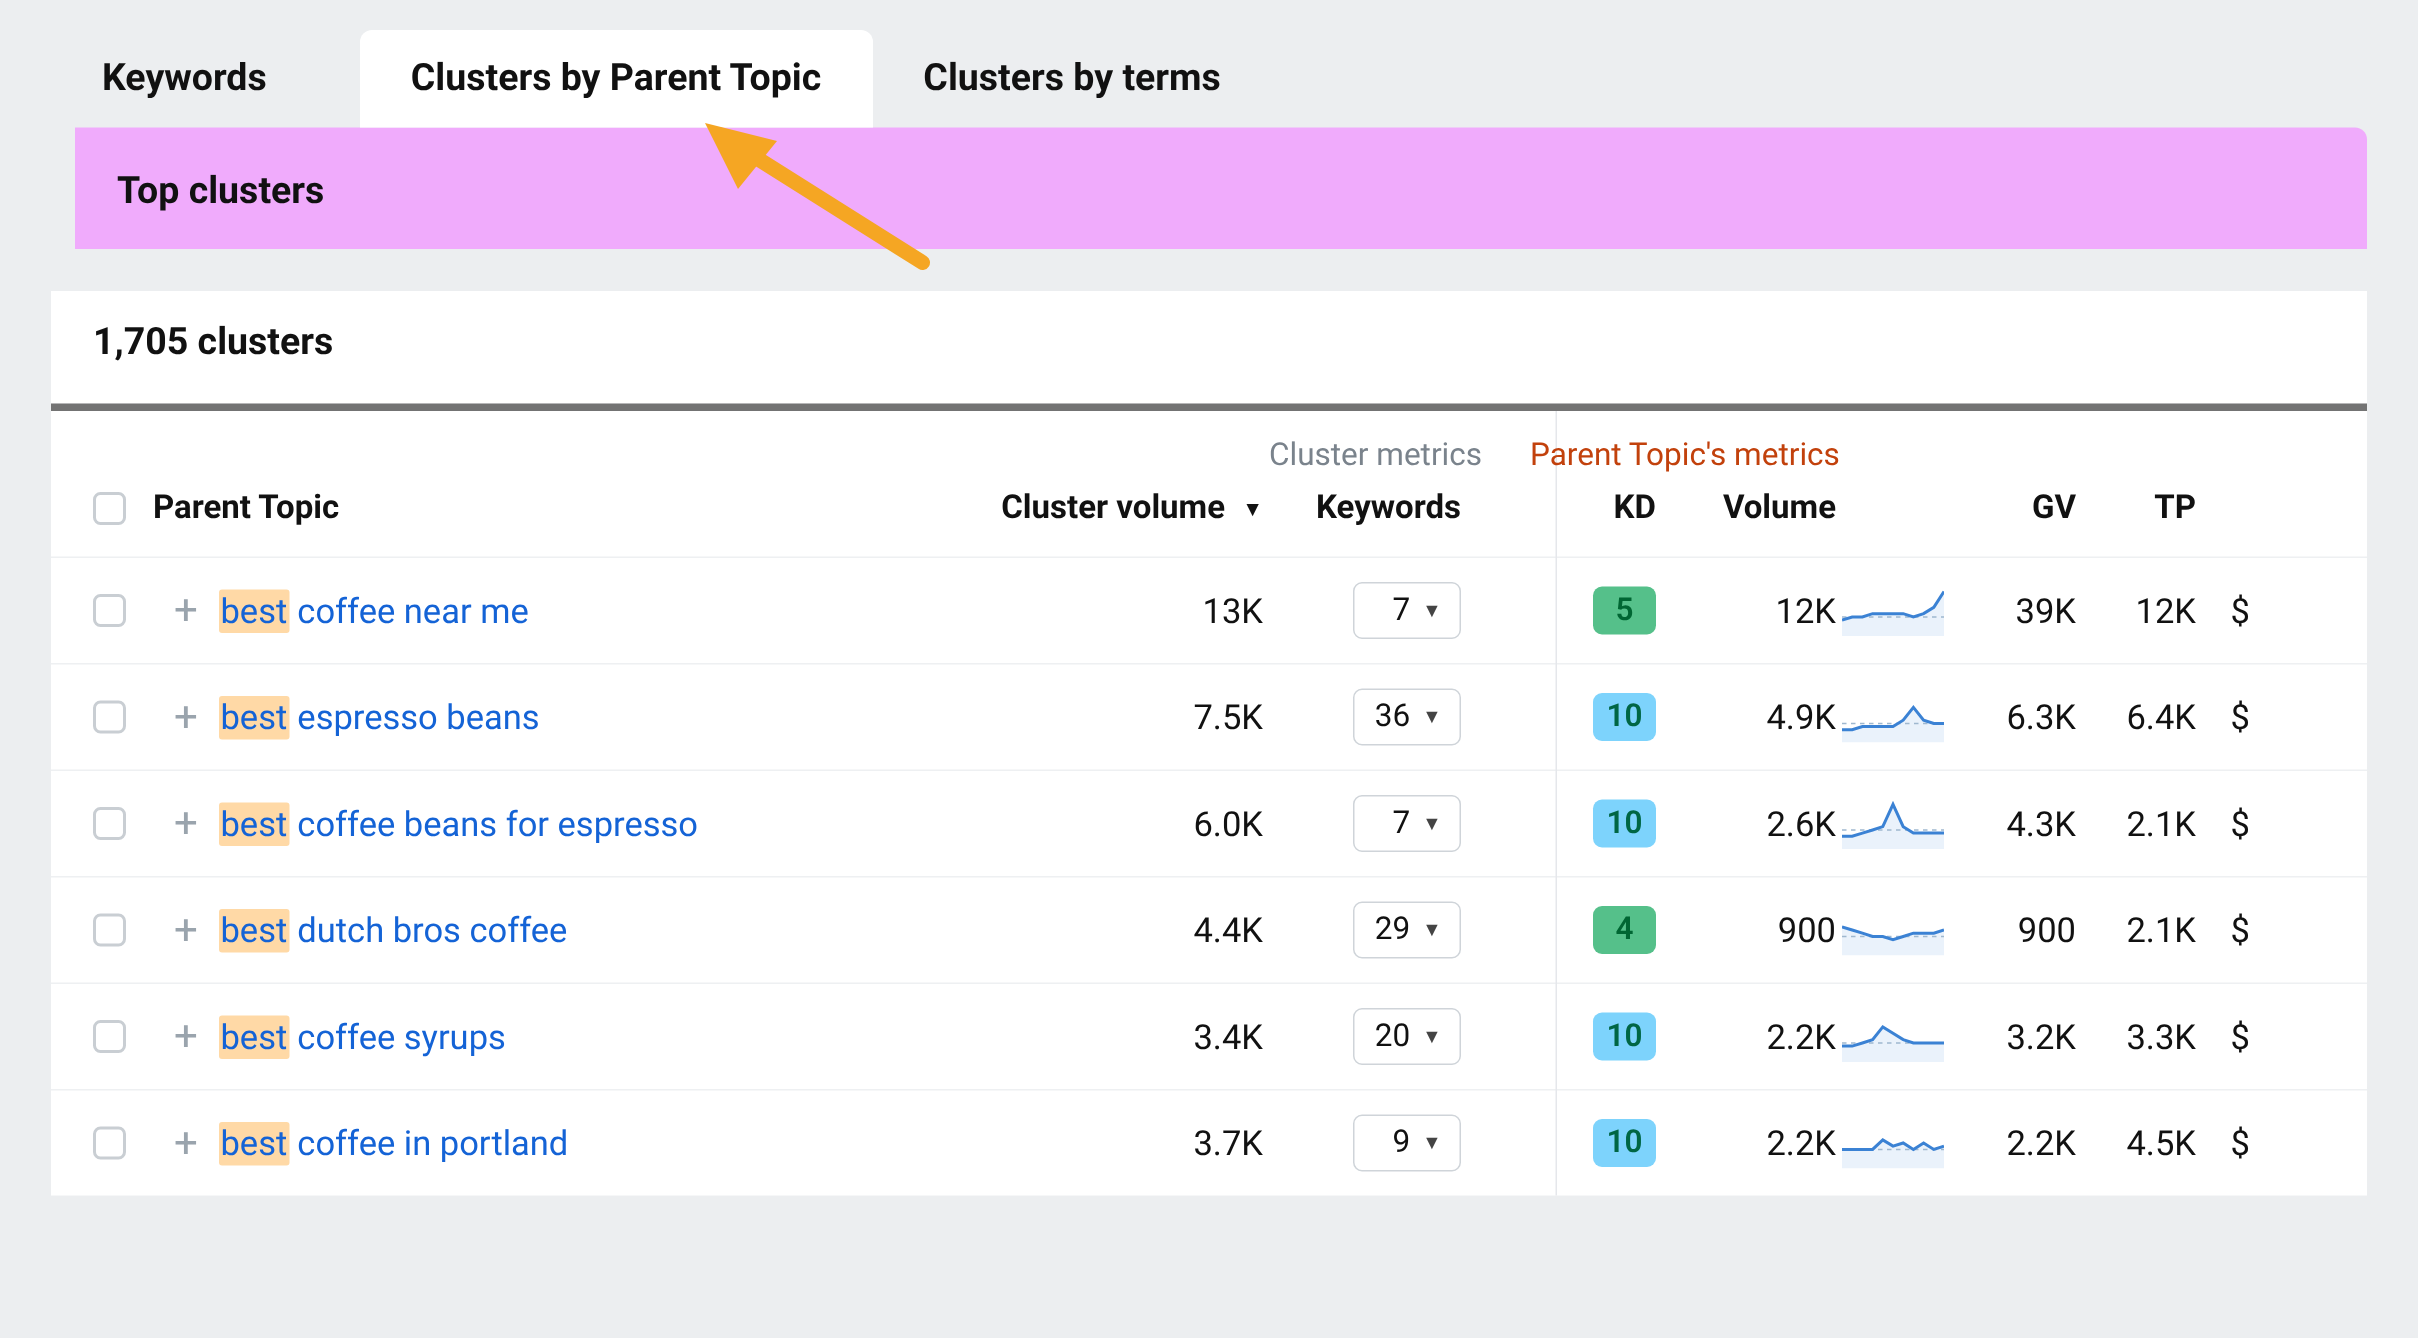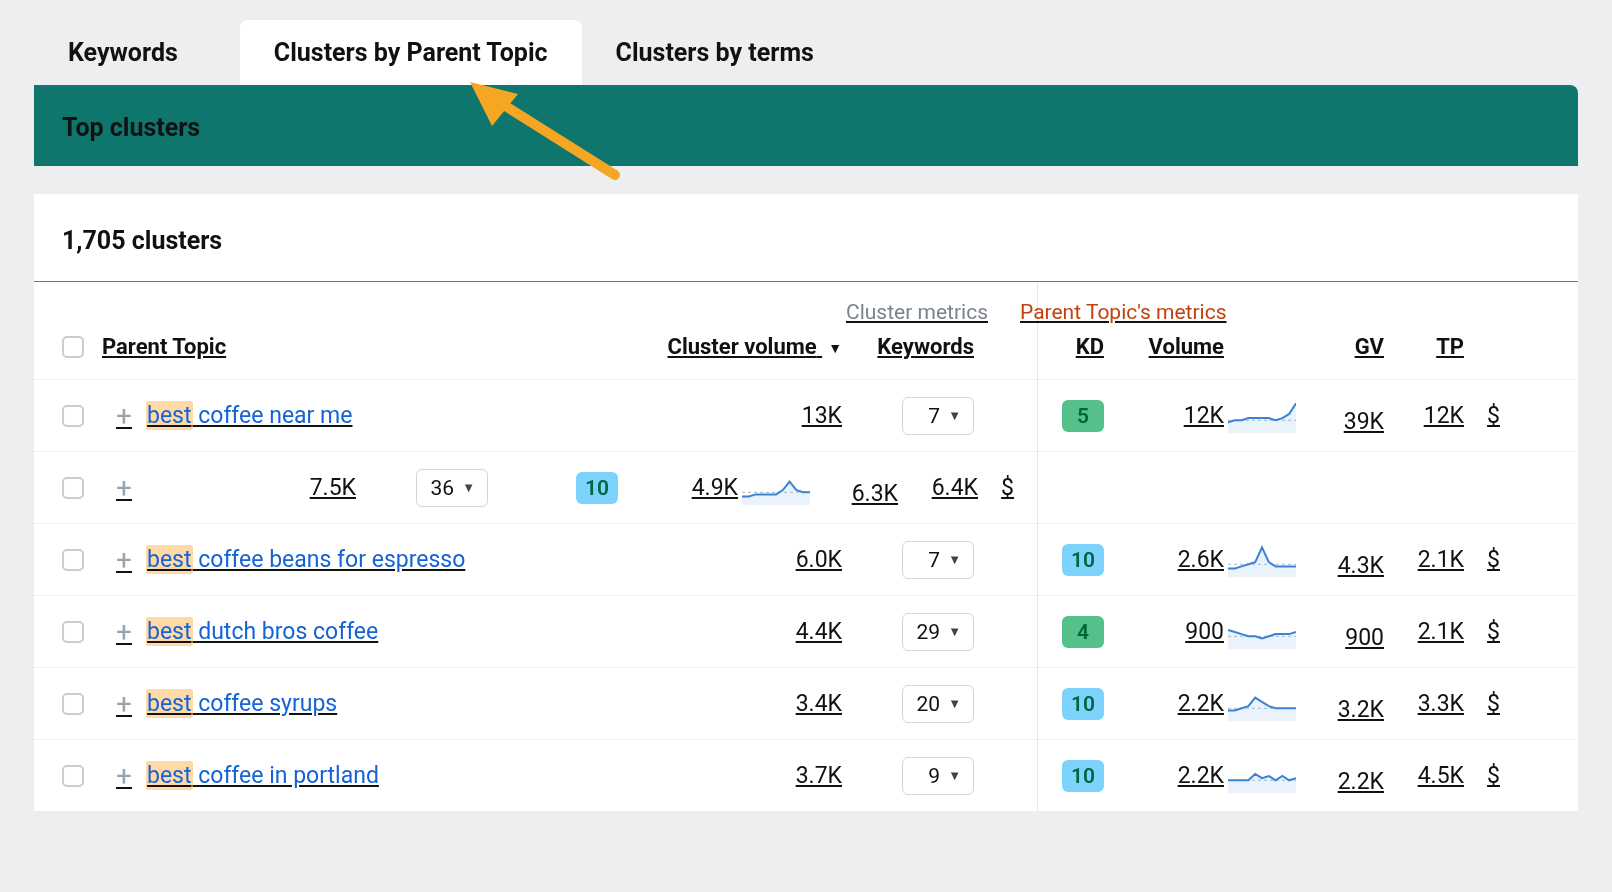--- a/index.html
+++ b/index.html
@@ -6,30 +6,30 @@
   html, body { margin:0; padding:0; font-family: -apple-system, BlinkMacSystemFont, "Segoe UI", Roboto, Helvetica, Arial, sans-serif; color:#111; background:#eceef0; }
   .page { width:1612px; height:892px; position:relative; overflow:hidden; background:#eceef0; }
 
   
   .tabs { display:flex; gap:0; padding:20px 0 0 34px; background:#eceef0; }
   .tab { padding:18px 34px 18px 34px; font-size:25px; font-weight:700; color:#111; cursor:pointer; border-top-left-radius:8px; border-top-right-radius:8px; }
   .tab.active { background:#ffffff;margin-left:28px; }
 
   
   .panel { margin:0 34px; }
-  .topclusters { background:#0f766e; padding:28px 28px 24px 28px; border-top-right-radius:8px; }
+  .topclusters { background:#f0abfc; padding:28px 28px 24px 28px; border-top-right-radius:8px;margin-left:16px; }
   .topclusters h2 { margin:0; font-size:25px; font-weight:700; }
 
   .gap { height:28px; }
 
-  .count-box { background:#ffffff; padding:32px 28px 26px 28px; }
+  .count-box { background:#ffffff; padding:20px 28px 26px 28px; }
   .count-box h3 { margin:0; font-size:25px; font-weight:700; }
 
   
-  .table-wrap { background:#ffffff; border-top:1px solid #737373; position:relative;text-decoration:underline; }
+  .table-wrap { background:#ffffff; border-top:5px solid #737373; position:relative; }
   .group-labels { display:flex; border-bottom:0; position:relative; }
   .group-labels .left { flex:0 0 970px; text-align:right; color:#7a838c; font-size:21px; padding:18px 16px 10px 0;}
   .group-labels .right { flex:1; text-align:left; color:#c2410c; font-size:21px; padding:18px 0 10px 16px;}
 
   .vdiv { position:absolute; left:1003px; top:0; bottom:0; border-left:1px solid #e5e7eb; }
 
   .head-row { display:flex; align-items:center; padding:0 0 20px 28px; font-size:22px; font-weight:700; color:#111; }
   .head-row .cb { width:40px; display:flex; align-items:center; }
   .head-row .pt { flex:0 0 530px; }
   .head-row .cv { flex:0 0 210px; text-align:right; }
@@ -46,21 +46,21 @@
   .row { display:flex; align-items:center; padding:16px 0 16px 28px; border-top:1px solid #eef0f2; font-size:23px; }
   .row .cb { width:40px; display:flex; align-items:center; }
   .row .exp { width:44px; color:#9aa4ad; display:flex; align-items:center; justify-content:center; font-size:28px; line-height:1; }
   .row .pt { flex:0 0 486px; color:#1463d6; }
   .row .cv { flex:0 0 210px; text-align:right; color:#111; }
   .row .kw { flex:0 0 150px; text-align:right; padding-right:18px; }
   .row .spacer { flex:0 0 40px; }
   .row .kd { flex:0 0 72px; text-align:right; }
   .row .vol { flex:0 0 120px; text-align:right; color:#111; }
   .row .spark { flex:0 0 76px; display:flex; align-items:center; justify-content:center; }
-  .row .gv { flex:0 0 84px; text-align:right; color:#111;margin-top:12px; }
+  .row .gv { flex:0 0 84px; text-align:right; color:#111; }
   .row .tp { flex:0 0 80px; text-align:right; color:#111; }
   .row .trail { flex:0 0 36px; text-align:right; color:#111; padding-left:10px; }
 
   .hl { background:#ffd9a6; border-radius:2px; padding:1px 1px; color:#1463d6; }
 
   .checkbox { width:22px; height:22px; border:2px solid #c9ced3; border-radius:5px; background:#fff; display:inline-block; }
 
   .kw-btn { display:inline-flex; align-items:center; gap:8px; border:1px solid #cfd4d9; border-radius:6px; padding:6px 12px; font-size:21px; color:#111; background:#fff; min-width:72px; justify-content:flex-end; }
   .kw-btn .caret { font-size:13px; color:#444; }
 
@@ -148,20 +148,21 @@
             </div>
     <div class="gv">39K</div>
     <div class="tp">12K</div>
     <div class="trail">$</div>
   </div>
           <div class="row">
     <div class="cb">
               <span class="checkbox"></span>
             </div>
     <div class="exp">+</div>
+    <div class="pt"><span class="hl">best</span> espresso beans</div>
     <div class="cv">7.5K</div>
     <div class="kw">
       <span class="kw-btn">
         <span>36</span>
         <span class="caret">▼</span>
       </span>
     </div>
     <div class="spacer"></div>
     <div class="kd"><span class="kd-badge kd-light">10</span></div>
     <div class="vol">4.9K</div>

